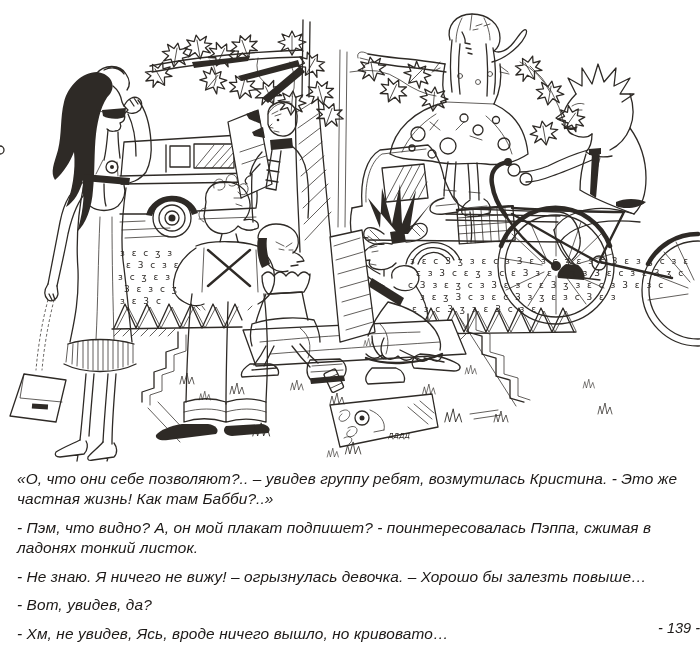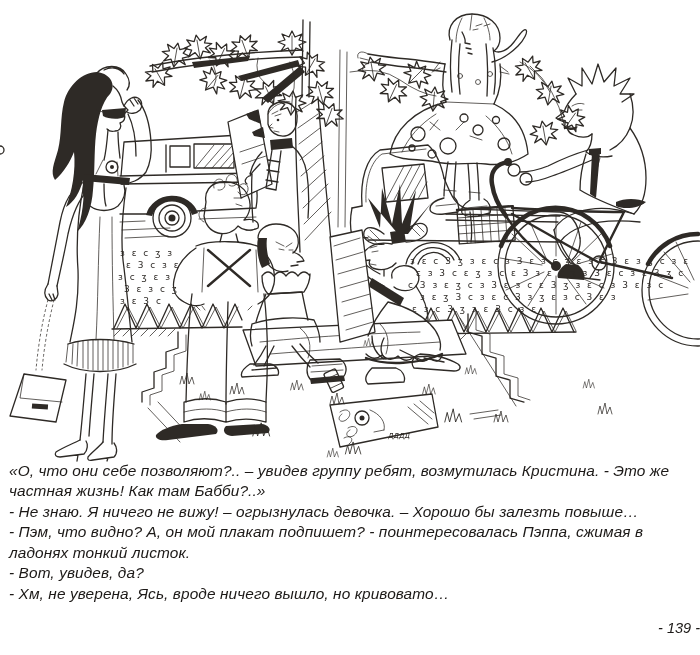--- a/index.html
+++ b/index.html
@@ -1,21 +1,21 @@
 <!DOCTYPE html>
 <html><head>
 <meta charset="utf-8">
 <style>
   html,body{margin:0;padding:0;}
   body{width:700px;height:655px;background:#ffffff;font-family:"Liberation Sans",sans-serif;}
   .page{position:relative;width:700px;height:655px;background:#ffffff;overflow:hidden;}
   svg.art{position:absolute;top:2px;left:0;}
   .story{position:absolute;left:9px;right:7px;top:461px;font-style:italic;
          font-size:15.4px;line-height:1.33;color:#1c1917;letter-spacing:0.1px;}
-  .story p{margin:0;}
+  .story p{margin:8px;}
   .pageno{position:absolute;left:0;right:0;top:620px;text-align:right;font-style:italic;
           font-size:14.5px;color:#1c1917;}
   
   .ln{fill:none;stroke:#2e2a26;stroke-width:1.3;stroke-linecap:round;stroke-linejoin:round;}
   .tn{stroke-width:0.75;}
   .tk{stroke-width:2.4;}
   .bk{stroke-width:4.5;}
   .fl{fill:#2e2a26;stroke:none;}
   .wh{fill:#ffffff;}
   .scr{font-family:"DejaVu Sans",sans-serif;font-size:9px;fill:#2e2a26;letter-spacing:2px;font-style:normal;}
@@ -362,21 +362,21 @@
     <use href="#tuft" transform="translate(470,372) scale(0.8)"></use>
     <use href="#tuft" transform="translate(500,420)"></use>
     <use href="#tuft" transform="translate(588,386) scale(0.8)"></use>
     <use href="#tuft" transform="translate(604,412)"></use>
     <use href="#tuft" transform="translate(332,455) scale(0.8)"></use>
   </g>
 </svg>
 
 <div class="story">
   <p>«О, что они себе позволяют?.. – увидев группу ребят, возмутилась Кристина. - Это же частная жизнь! Как там Бабби?..»</p>
+  <p>- Пэм, что видно? А, он мой плакат подпишет? - поинтересовалась Пэппа, сжимая в ладонях тонкий листок.</p>
   <p>- Не знаю. Я ничего не вижу! – огрызнулась девочка. – Хорошо бы залезть повыше…</p>
-  <p>- Пэм, что видно? А, он мой плакат подпишет? - поинтересовалась Пэппа, сжимая в ладонях тонкий листок.</p>
   <p>- Вот, увидев, да?</p>
-  <p>- Хм, не уверена, Ясь, вроде ничего вышло, но кривовато…</p>
+  <p>- Хм, не увидев, Ясь, вроде ничего вышло, но кривовато…</p>
 </div>
 
 <div class="pageno">- 139 -</div>
 
 </div>
 
 </body></html>

